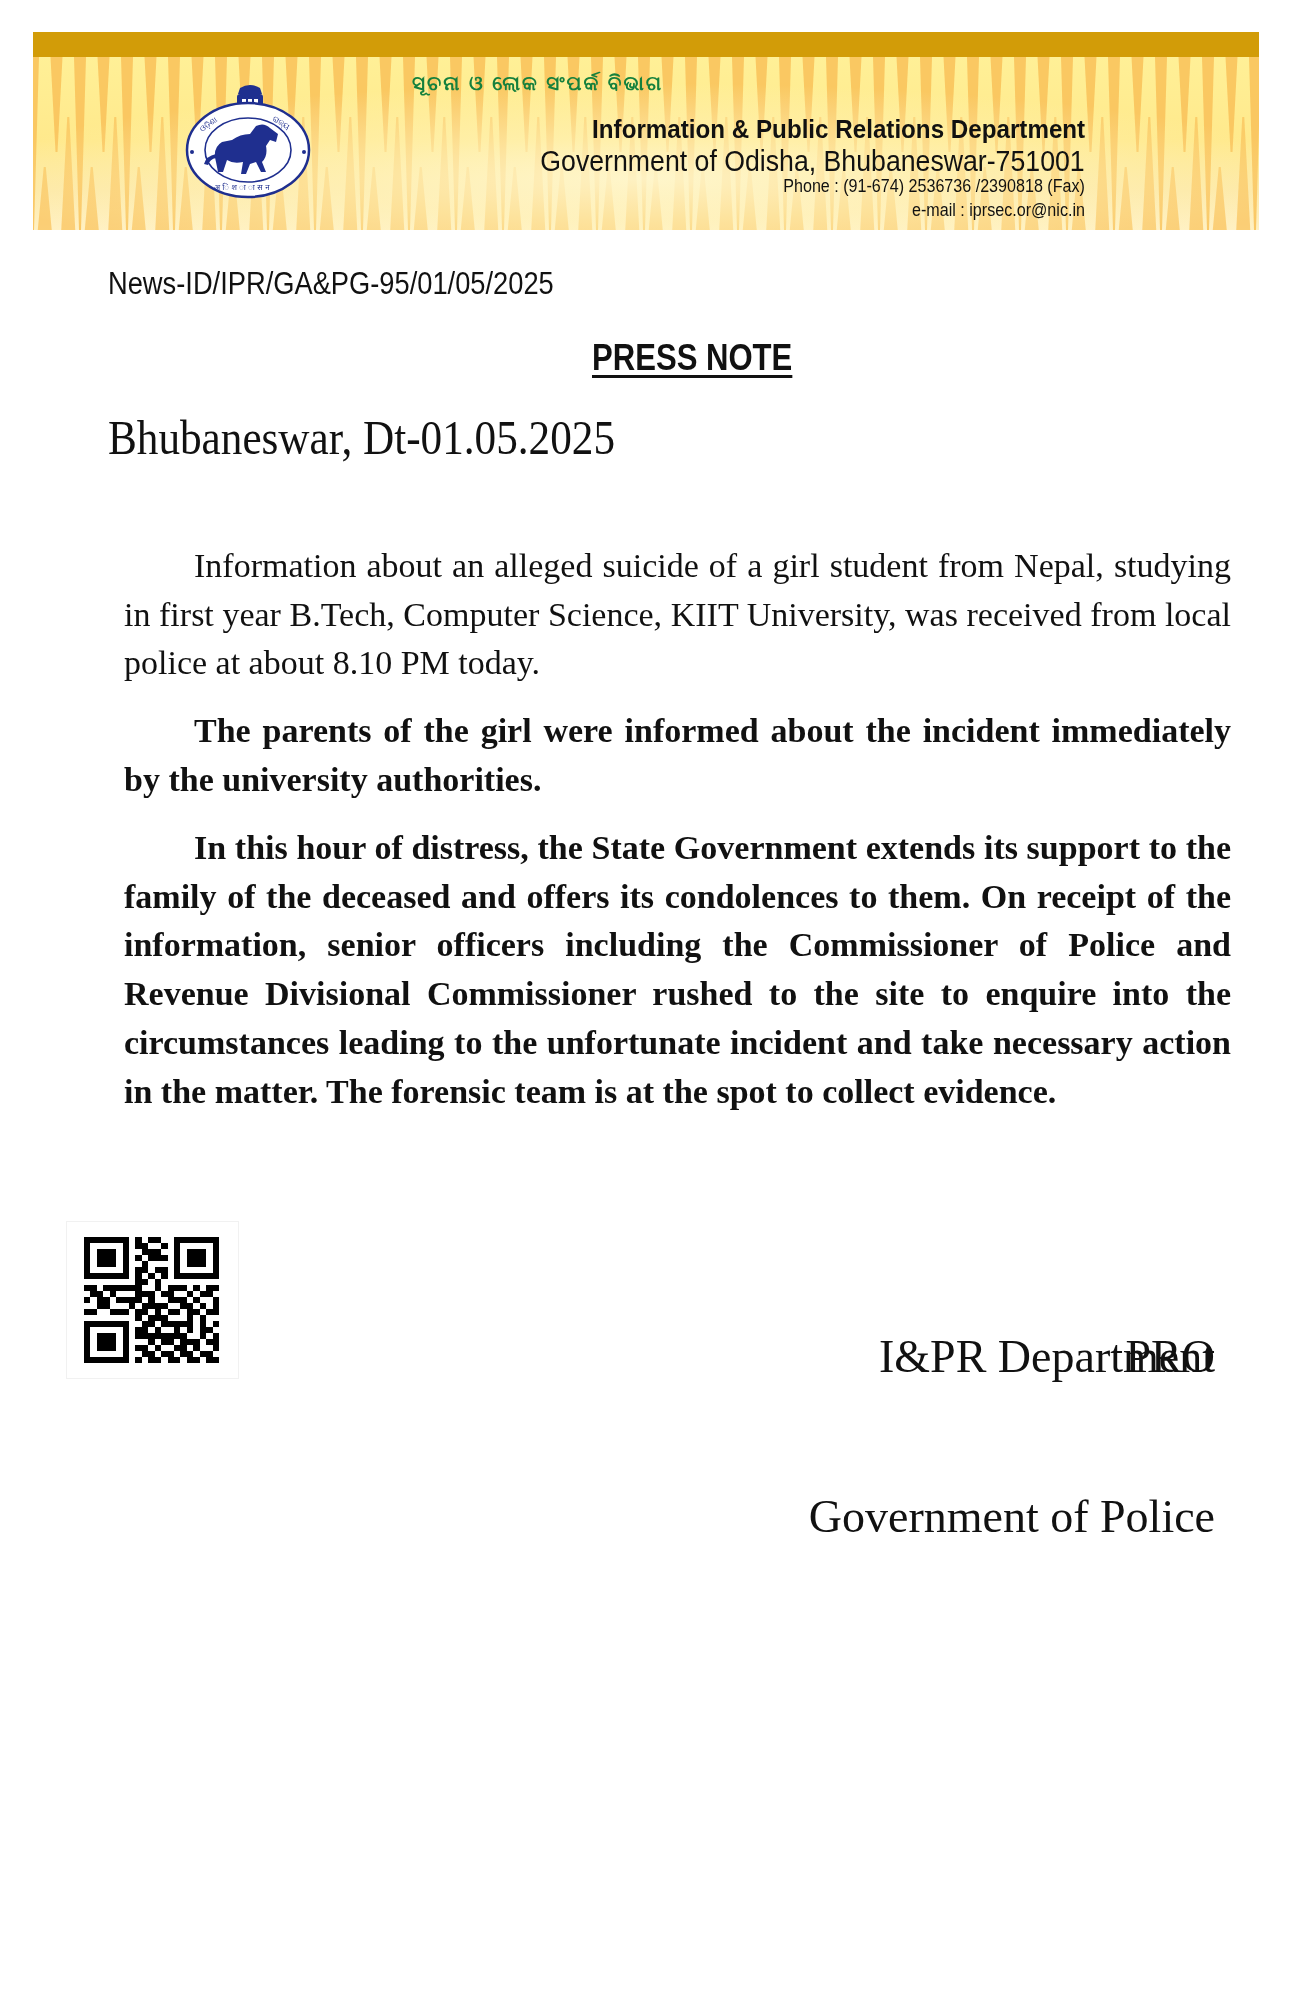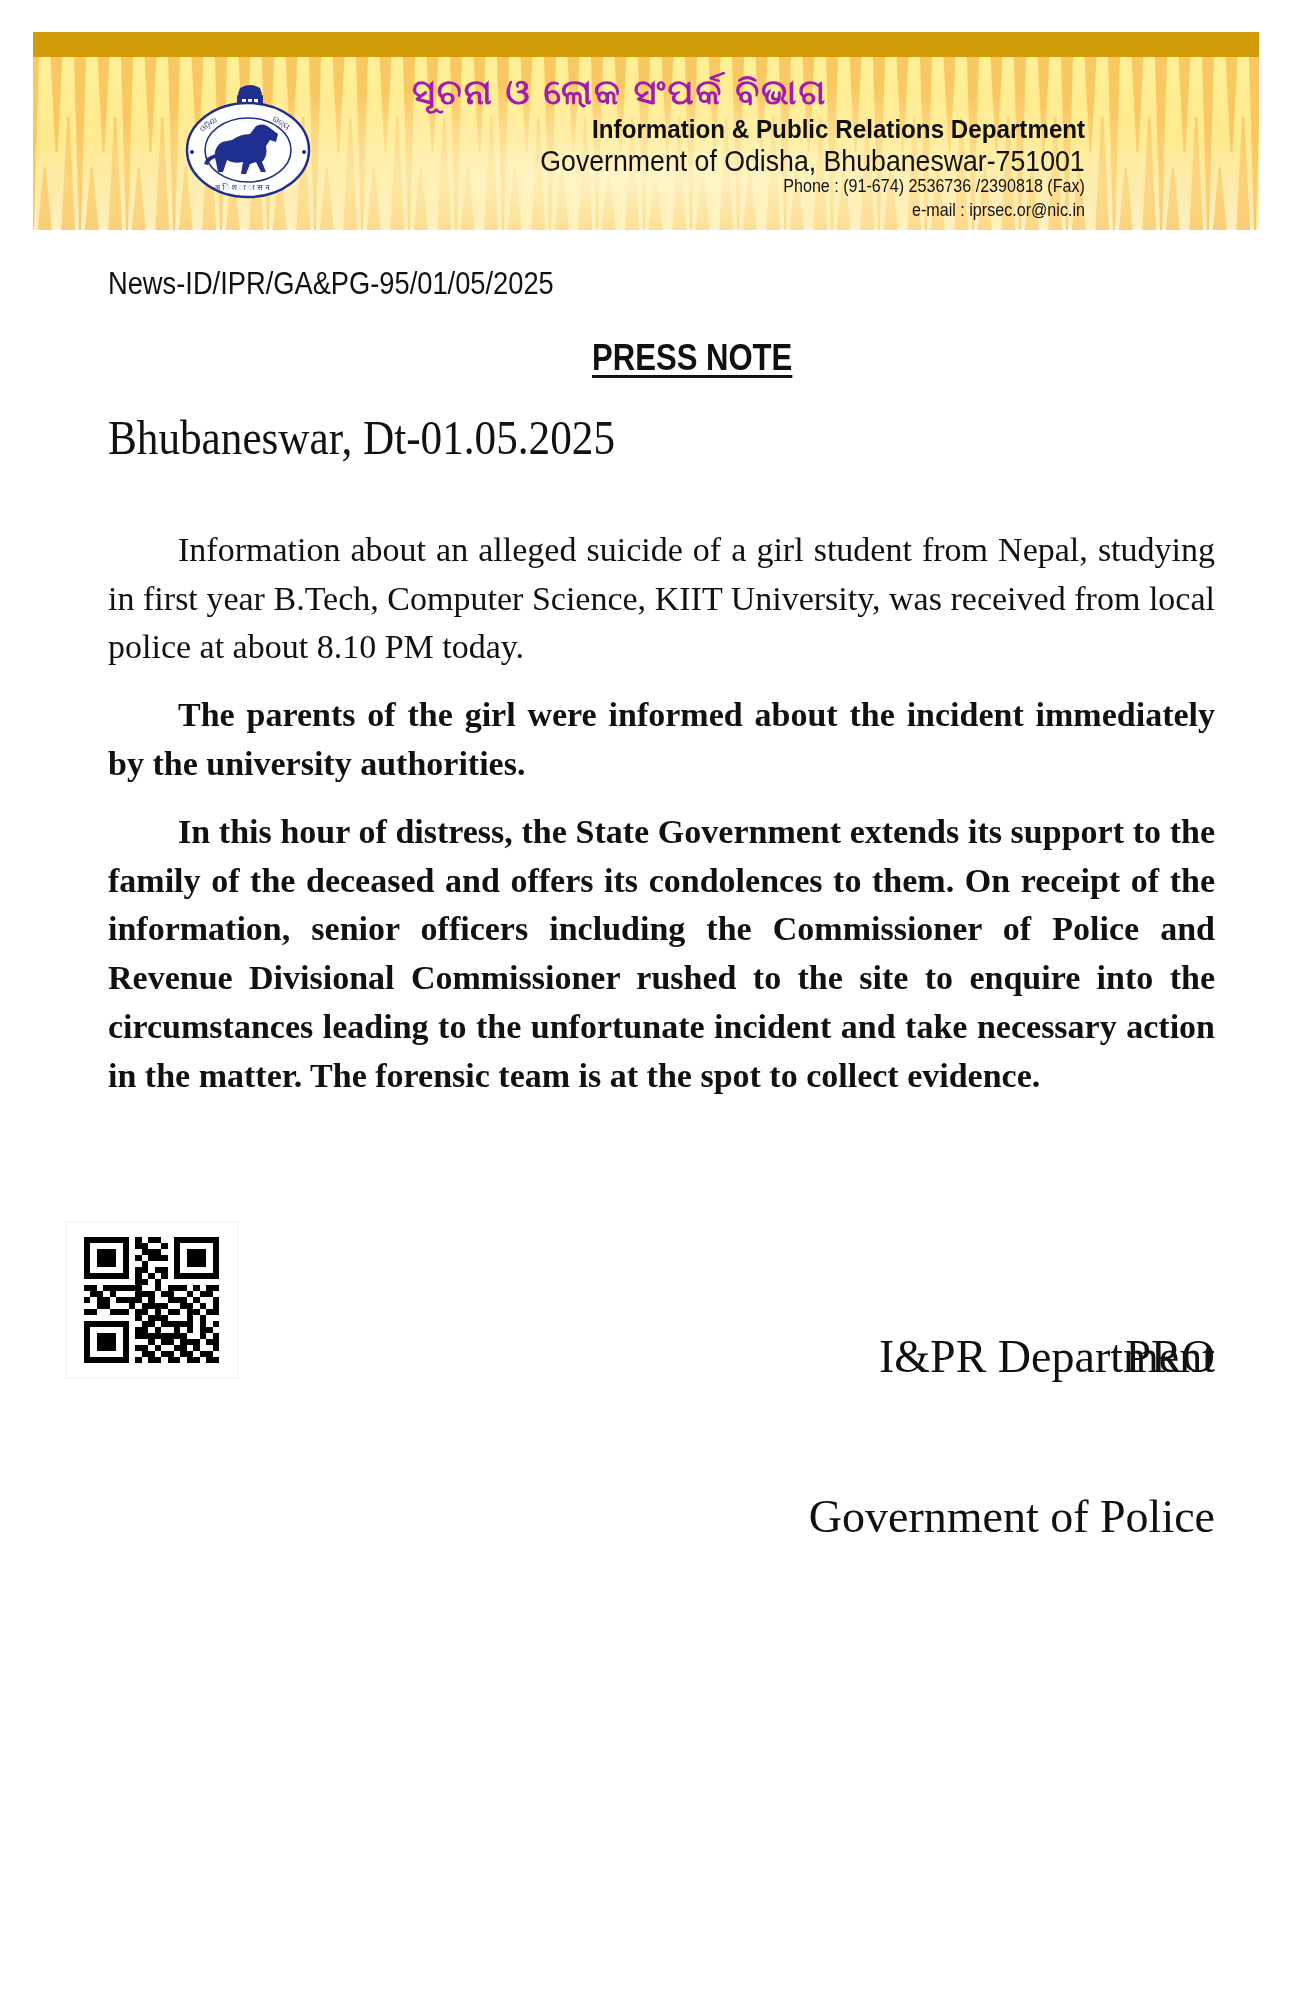--- a/index.html
+++ b/index.html
@@ -10,37 +10,37 @@
   #banner { left: 33px; top: 32px; width: 1226px; height: 198px; overflow: hidden;
     background: linear-gradient(180deg, #fff29a 0%, #ffe98c 55%, #fde9a8 80%, #fff1c4 100%); }
   #banner-topbar { left: 0; top: 0; width: 100%; height: 25px; background: #d29c08; }
   #banner-stripes { left: 0; top: 25px; width: 100%; height: 173px; }
   #banner-glow { left: 0; top: 25px; width: 100%; height: 173px;
     background: radial-gradient(ellipse 55% 55% at 50% 70%, rgba(255,248,210,0.85) 0%, rgba(255,244,190,0.55) 45%, rgba(255,240,170,0) 100%); }
 
   #emblem { left: 180px; top: 82px; width: 140px; height: 120px; }
 
   .hdr { font-family: "Liberation Sans", sans-serif; white-space: nowrap; color: #111; }
-  #hdr-odia { left: 412px; top: 72px; font-size: 35px; font-weight: bold; letter-spacing: 2px; color: #a21caf; }
+  #hdr-odia { left: 412px; top: 72px; font-size: 20px; font-weight: bold; letter-spacing: 2px; color: #15803d; }
   #hdr-dept { right: 205px; top: 114px; font-size: 26px; font-weight: bold; transform-origin: right center; transform: scaleX(0.93); }
   #hdr-govt { right: 205px; top: 145px; font-size: 29px; transform-origin: right center; transform: scaleX(0.92); }
   #hdr-phone { right: 205px; top: 176px; font-size: 17.5px; transform-origin: right center; transform: scaleX(0.92); }
   #hdr-email { right: 205px; top: 200px; font-size: 17.5px; transform-origin: right center; transform: scaleX(0.92); }
 
   
   #news-id { left: 108px; top: 266px; font-family: "Liberation Sans", sans-serif; font-size: 31px;
     white-space: nowrap; transform-origin: left center; transform: scaleX(0.88); }
   #press-note { left: 592px; top: 337px; font-family: "Liberation Sans", sans-serif; font-size: 37px; font-weight: bold;
     text-decoration: underline; text-decoration-thickness: 3px; text-underline-offset: 5px;
     white-space: nowrap; transform-origin: left center; transform: scaleX(0.84); }
   #place-date { left: 108px; top: 410px; font-family: "Liberation Serif", serif; font-size: 48px;
     white-space: nowrap; transform-origin: left center; transform: scaleX(0.9); }
 
   .para { left: 108px; width: 1107px; font-family: "Liberation Serif", serif; font-size: 34px; line-height: 48.7px;
-    text-align: justify; text-indent: 70px; margin: 0; color: #111; }
+    text-align: justify; text-indent: 70px; margin: 16px; color: #111; }
   #para-1 { top: 526px; }
   #para-2 { top: 691px; font-weight: bold; }
   #para-3 { top: 808px; font-weight: bold; }
 
   #qr-box { left: 67px; top: 1222px; width: 171px; height: 156px; background: #fff;
     box-shadow: 0 0 0 1px #f1f1f1; }
   #qr-code { left: 84px; top: 1237px; width: 135px; height: 126px; }
 
   .sig { right: 75px; font-family: "Liberation Serif", serif; font-size: 46px; white-space: nowrap; text-align: center; }
   #sig-title { top: 1330px; }

